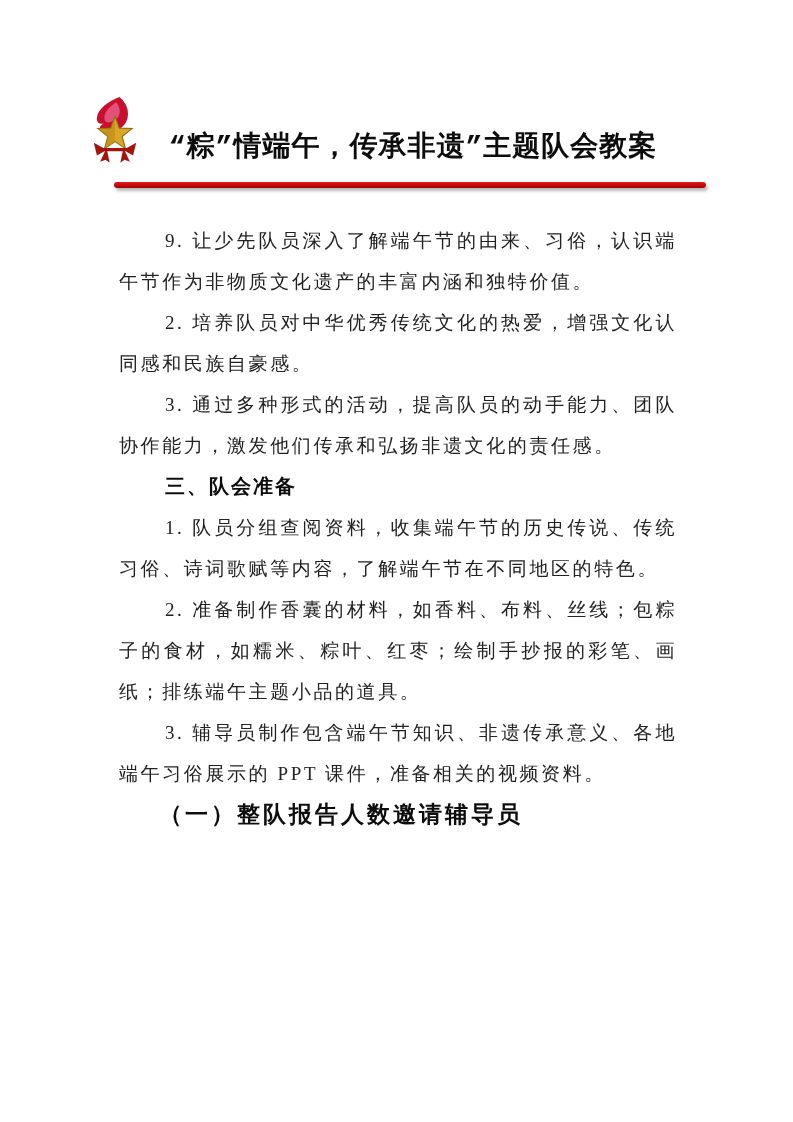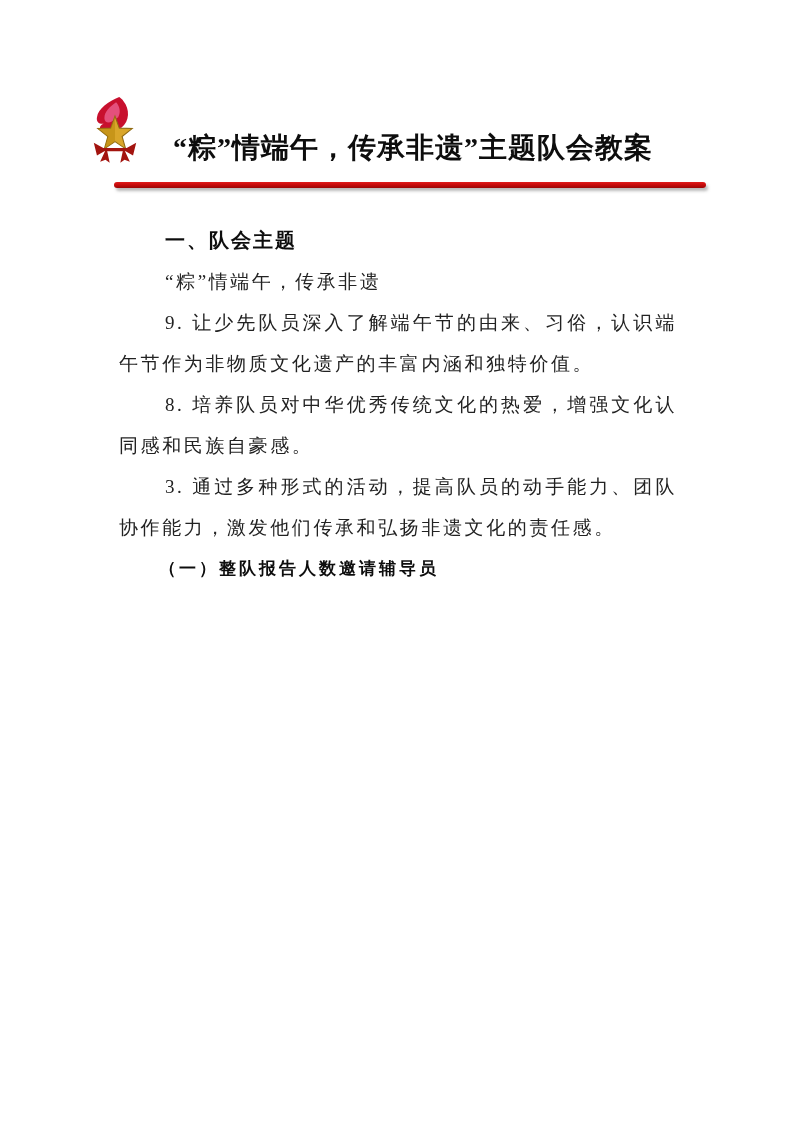--- a/index.html
+++ b/index.html
@@ -24,21 +24,21 @@
     top: 96px;
     width: 64px;
     height: 70px;
   }
   .doc-title {
     position: absolute;
     left: 120px;
     top: 131px;
     width: 586px;
     text-align: center;
-    font-family: Liberation Serif, serif;
+    font-family: Liberation Mono, monospace;
     font-weight: 700;
     font-size: 28px;
     line-height: 34px;
     letter-spacing: 1px;
     color: #0d0d0d;
     white-space: nowrap;
   }
   .title-rule {
     position: absolute;
     left: 114px;
@@ -75,21 +75,21 @@
     letter-spacing: 2.6px;
     text-indent: 46px;
     text-align: justify;
     text-justify: inter-ideograph;
     color: #222222;
   }
   .sub-heading {
     margin: 0;
     font-family: "Liberation Sans", "DejaVu Sans", sans-serif;
     font-weight: 700;
-    font-size: 17px;
+    font-size: 23px;
     line-height: 41px;
     letter-spacing: 3px;
     text-indent: 40px;
     color: #0d0d0d;
     white-space: nowrap;
   }
 </style>
 </head>
 <body>
 
@@ -108,30 +108,32 @@
     <path d="M22,49 L16,62 L21,60 L25,63 Z" fill="#a3140f"></path>
     <path d="M38,49 L44,62 L39,60 L35,63 Z" fill="#a3140f"></path>
   </svg>
 
   <div class="doc-title">“粽”情端午，传承非遗”主题队会教案</div>
 
   <div class="title-rule"></div>
 
   <div class="content">
 
+
     <div>
-      <h2 class="section-heading">一、队会主题</h2>
-      <p class="para">“粽”情端午，传承非遗</p>
+      <p class="para">9. 让少先队员深入了解端午节的由来、习俗，认识端午节作为非物质文化遗产的丰富内涵和独特价值。</p>
+      <p class="para">2. 培养队员对中华优秀传统文化的热爱，增强文化认同感和民族自豪感。</p>
+      <p class="para">3. 通过多种形式的活动，提高队员的动手能力、团队协作能力，激发他们传承和弘扬非遗文化的责任感。</p>
     </div>
 
     <div>
-      <p class="para">9. 让少先队员深入了解端午节的由来、习俗，认识端午节作为非物质文化遗产的丰富内涵和独特价值。</p>
-      <p class="para">8. 培养队员对中华优秀传统文化的热爱，增强文化认同感和民族自豪感。</p>
-      <p class="para">3. 通过多种形式的活动，提高队员的动手能力、团队协作能力，激发他们传承和弘扬非遗文化的责任感。</p>
+      <h2 class="section-heading">三、队会准备</h2>
+      <p class="para">1. 队员分组查阅资料，收集端午节的历史传说、传统习俗、诗词歌赋等内容，了解端午节在不同地区的特色。</p>
+      <p class="para">2. 准备制作香囊的材料，如香料、布料、丝线；包粽子的食材，如糯米、粽叶、红枣；绘制手抄报的彩笔、画纸；排练端午主题小品的道具。</p>
+      <p class="para">3. 辅导员制作包含端午节知识、非遗传承意义、各地端午习俗展示的 PPT 课件，准备相关的视频资料。</p>
     </div>
-
 
     <div>
       <p class="sub-heading">（一）整队报告人数邀请辅导员</p>
     </div>
 
   </div>
 </div>
 
 </body></html>

